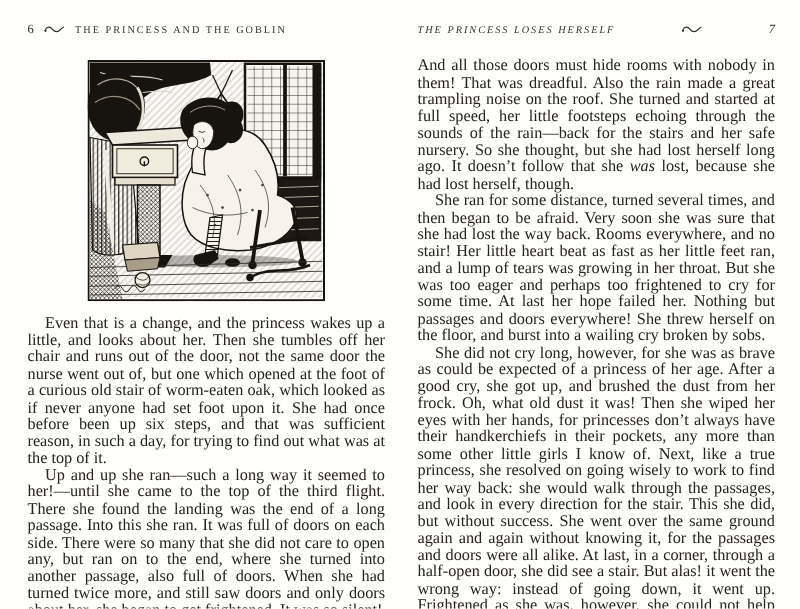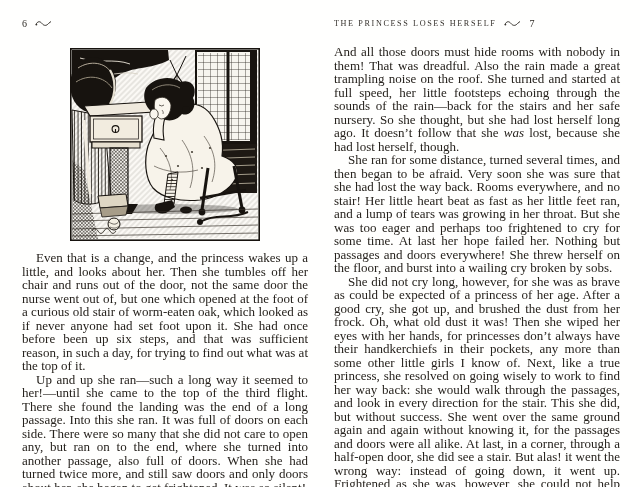--- a/index.html
+++ b/index.html
@@ -10,21 +10,21 @@
   }
   .page{position:absolute;top:0;height:100%;box-sizing:border-box;}
   .page-left{left:0;width:320px;padding:17px 12px 0 22px;}
   .page-right{left:320px;width:320px;padding:17px 20px 0 14px;}
 
   .running-head{
     display:flex;align-items:center;height:12px;
     font-size:8.2px;letter-spacing:1.6px;color:#35312c;
     white-space:nowrap;
   }
-  .page-right .running-head{justify-content:flex-start;}
+  .page-right .running-head{justify-content:space-between;font-style:italic;}
   .page-num{font-size:10px;letter-spacing:0;color:#2c2823;}
   .orn{margin:0 8px;display:flex;align-items:center;}
 
   .figure{width:190px;margin:19px auto 0 auto;}
   .figure svg{display:block;}
 
   .text{
     margin-top:10px;font-size:13px;line-height:13.5px;
     text-align:justify;color:#26221d;
   }
@@ -40,20 +40,21 @@
 
   <div class="page page-left">
     <div class="running-head">
       <span class="page-num">6</span>
       <span class="orn">
         <svg width="17" height="7" viewBox="0 0 17 7">
             <path d="M1 4.5 C2.5 1, 5 1, 7 3.5 C9 6, 11.5 6, 13.5 3.5 L16 1.5" stroke="#35312c" stroke-width="1" fill="none"></path>
             <circle cx="1.4" cy="4.6" r="0.9" fill="#35312c"></circle>
           </svg>
       </span>
+      <span>THE PRINCESS AND THE GOBLIN</span>
     </div>
 
     <figure class="figure" aria-label="Woodcut engraving: the little princess sits drooping on a stool beside a chest of drawers, head resting on her hand, with her nurse nearby and a lattice window behind">
       <svg width="190" height="193" viewBox="0 0 190 193">
         <defs>
           <pattern id="patWall" patternUnits="userSpaceOnUse" width="4" height="4" patternTransform="rotate(45)">
             <line x1="1" y1="0" x2="1" y2="4" stroke="#6a645c" stroke-width="0.55"></line>
           </pattern>
           <pattern id="patVert" patternUnits="userSpaceOnUse" width="3.4" height="4">
             <line x1="1.2" y1="0" x2="1.2" y2="4" stroke="#211c16" stroke-width="0.9"></line>

